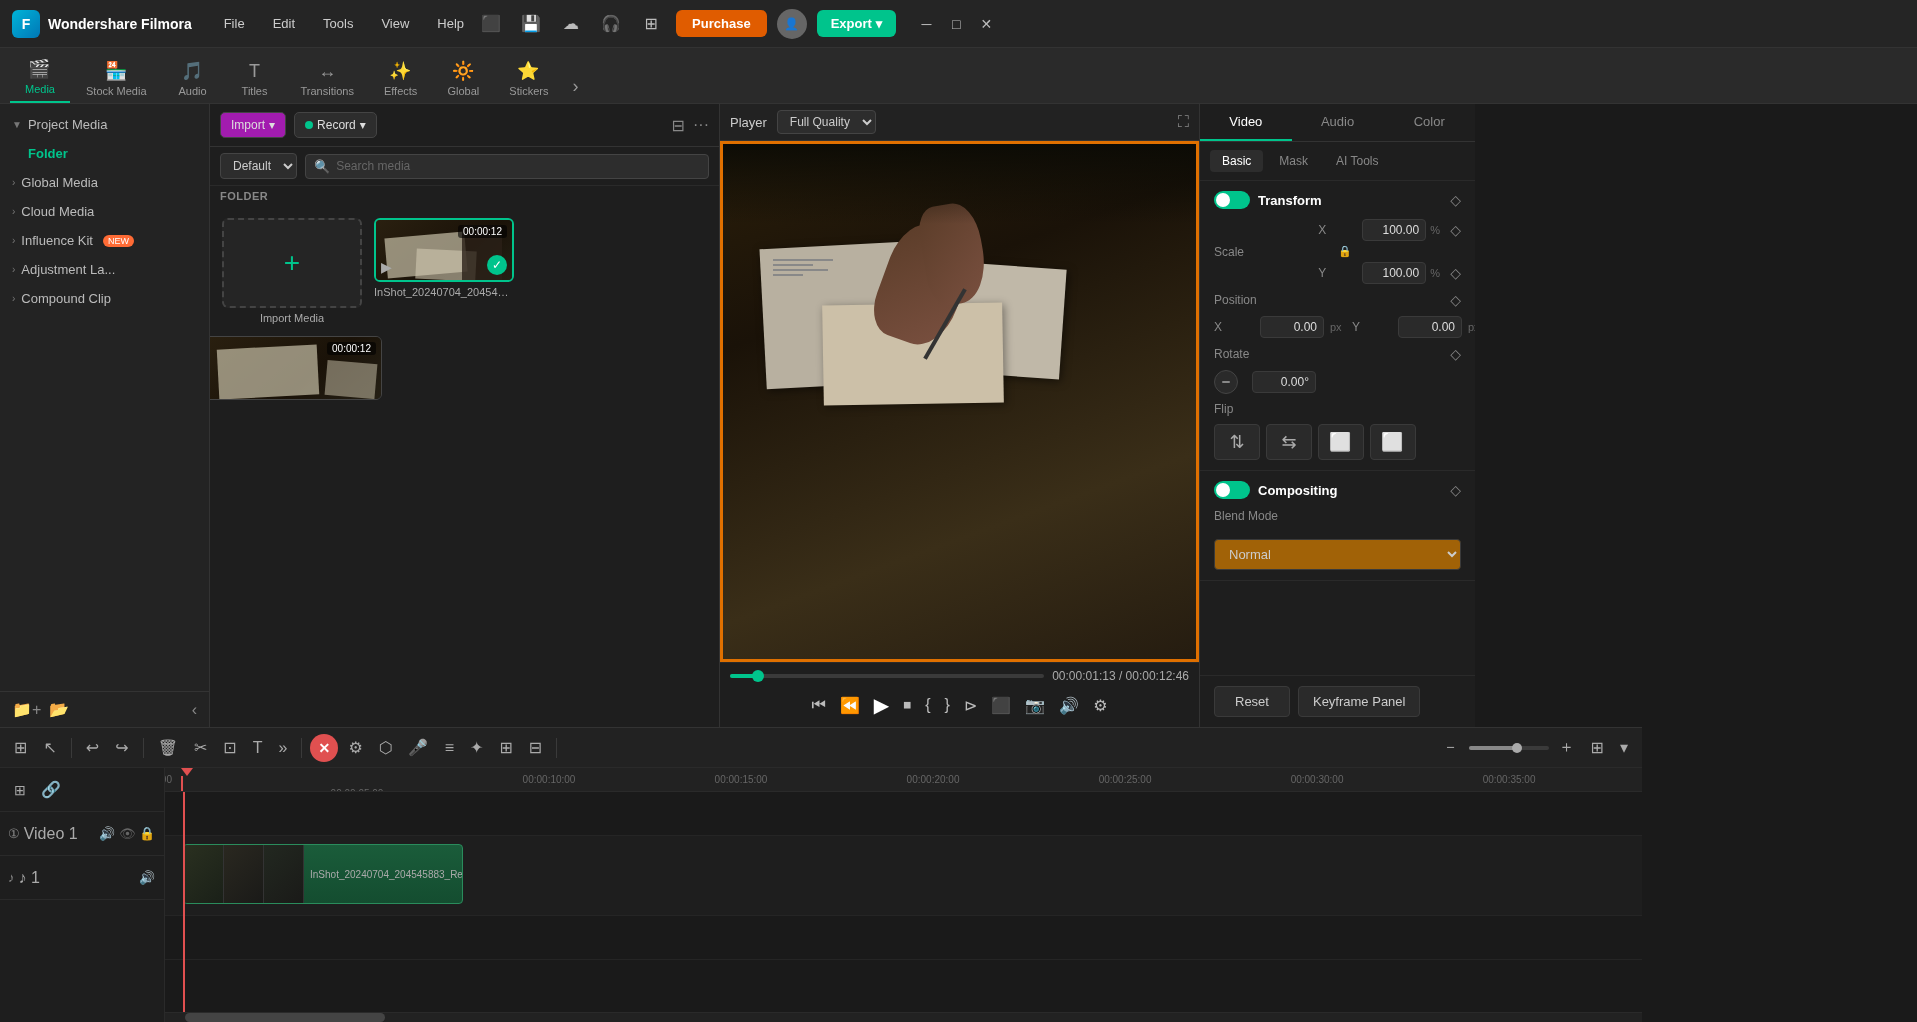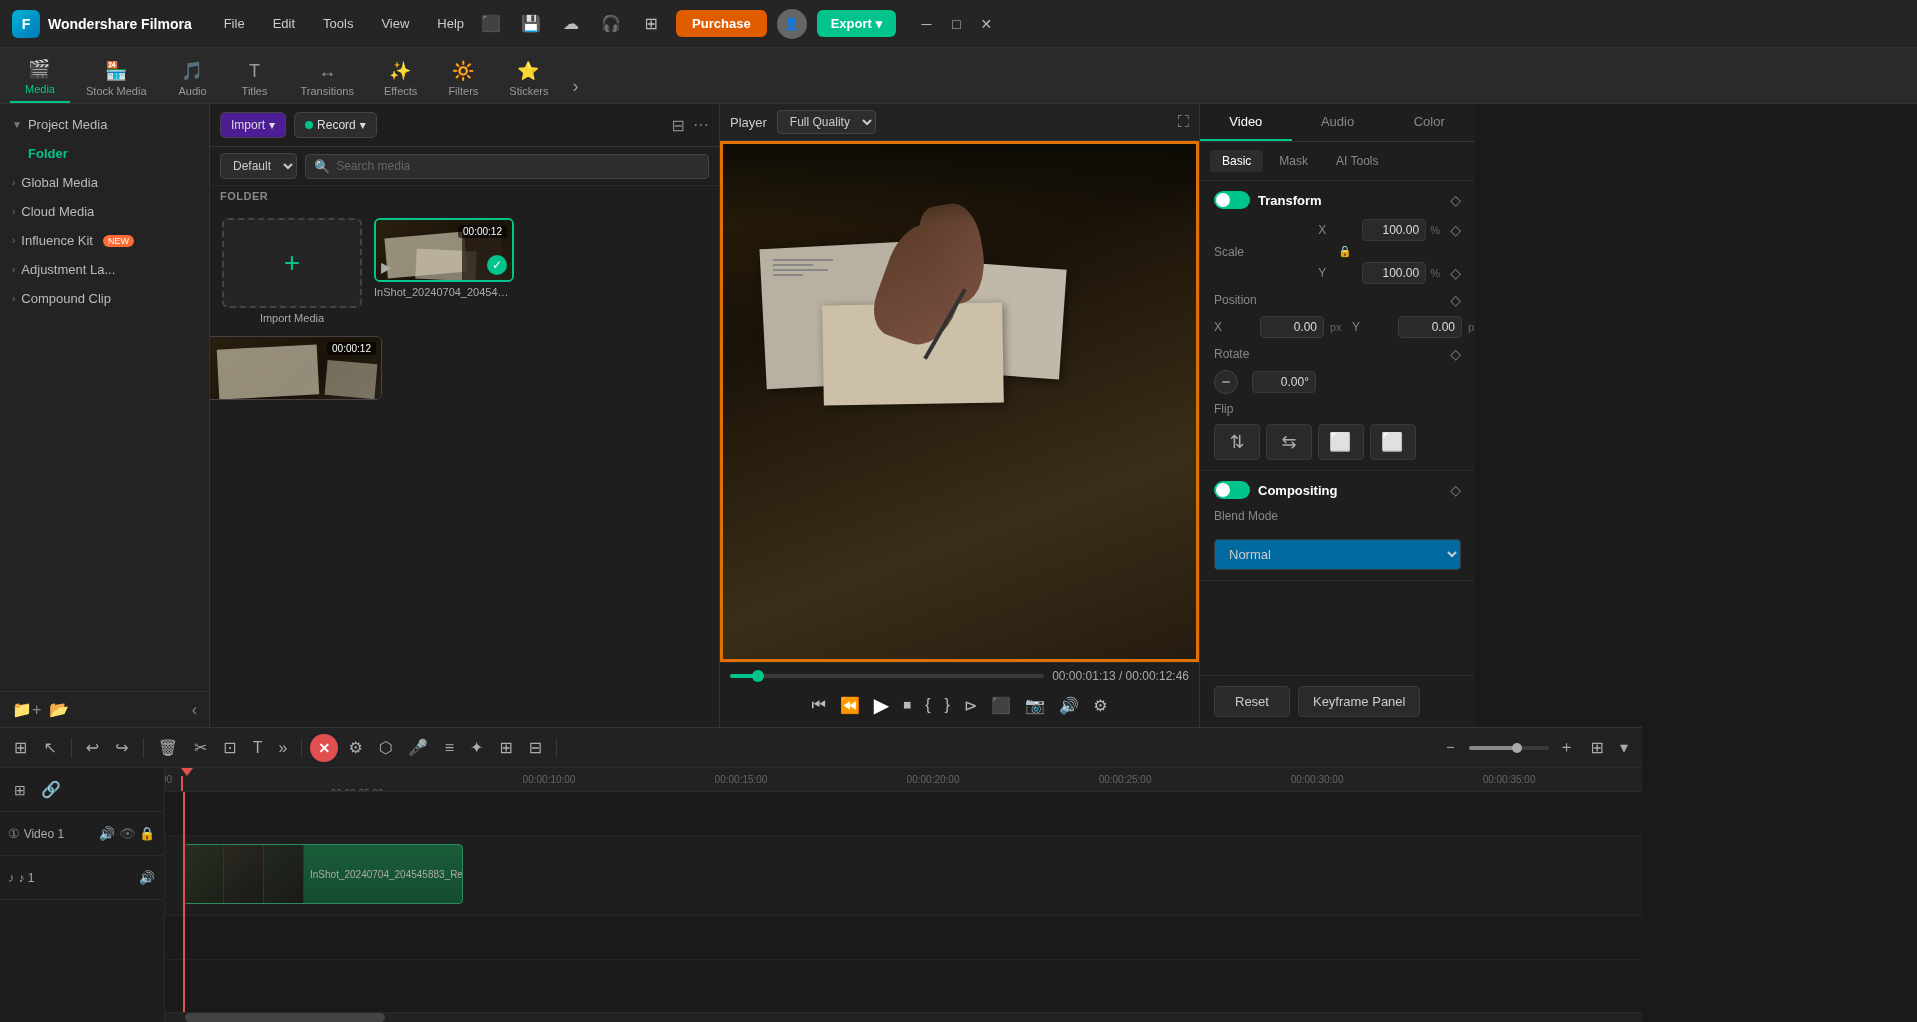--- a/index.html
+++ b/index.html
@@ -230,21 +230,21 @@
       max-width: 510px;
     }
     .center-toolbar {
       display: flex;
       align-items: center;
       gap: 8px;
       padding: 8px 10px;
       border-bottom: 1px solid #333;
     }
     .import-btn {
-      background: #4c1d95;
+      background: #a21caf;
       border: 1px solid #444;
       color: #ddd;
       padding: 5px 10px;
       border-radius: 5px;
       cursor: pointer;
       display: flex;
       align-items: center;
       gap: 4px;
       font-size: 12px;
     }
@@ -649,21 +649,21 @@
       color: #aaa;
       font-size: 18px;
     }
     .compositing-header {
       display: flex;
       align-items: center;
       gap: 8px;
     }
     .blend-mode-select {
       width: 100%;
-      background: #0369a1;
+      background: #a16207;
       border: 1px solid #3a3a3a;
       color: #ccc;
       padding: 6px 10px;
       border-radius: 4px;
       font-size: 13px;
       cursor: pointer;
       margin-top: 8px;
     }
     .reset-btn {
       background: #2a2a2a;
@@ -790,21 +790,21 @@
       gap: 4px;
       padding: 4px 8px;
       border-bottom: 1px solid #2a2a2a;
       height: 44px;
     }
     .tl-track-icon {
       color: #888;
       font-size: 13px;
     }
     .tl-track-name {
-      font-size: 12px;
+      font-size: 16px;
       color: #aaa;
     }
     .tl-track-controls {
       display: flex;
       gap: 4px;
       margin-left: auto;
     }
     .tl-track-ctrl-icon {
       cursor: pointer;
       color: #666;
@@ -938,21 +938,21 @@
   <div class="media-tab">
     <span class="media-tab-icon">↔</span>
     <span>Transitions</span>
   </div>
   <div class="media-tab">
     <span class="media-tab-icon">✨</span>
     <span>Effects</span>
   </div>
   <div class="media-tab">
     <span class="media-tab-icon">🔆</span>
-    <span>Filters</span>
+    <span>Global</span>
   </div>
   <div class="media-tab">
     <span class="media-tab-icon">⭐</span>
     <span>Stickers</span>
   </div>
   <div class="media-tab-more">›</div>
 </div>
 
 <div class="main-layout" style="height: calc(1022px - 48px - 56px - 295px); position: relative;">
 

